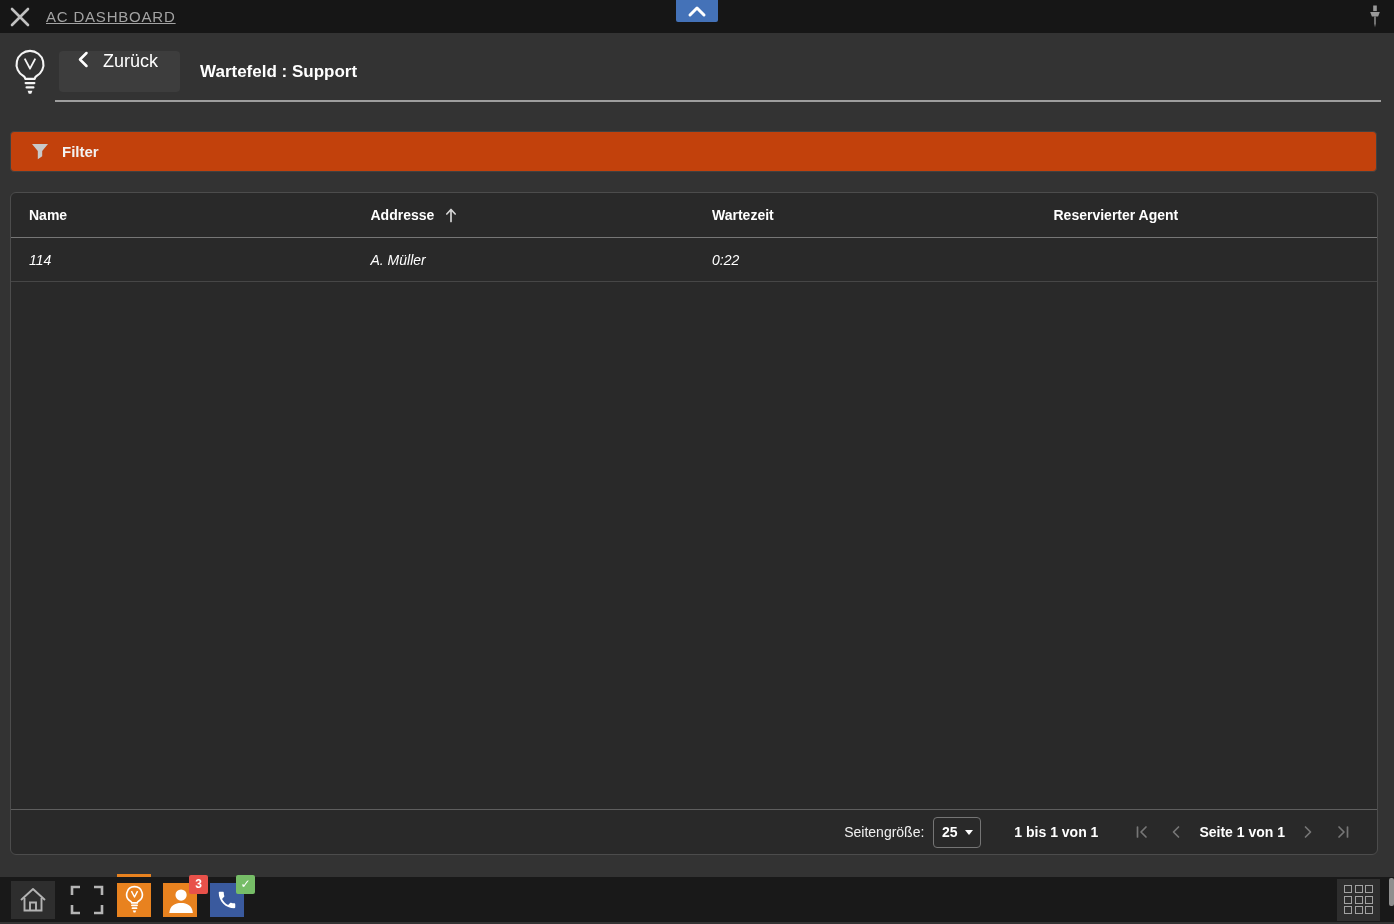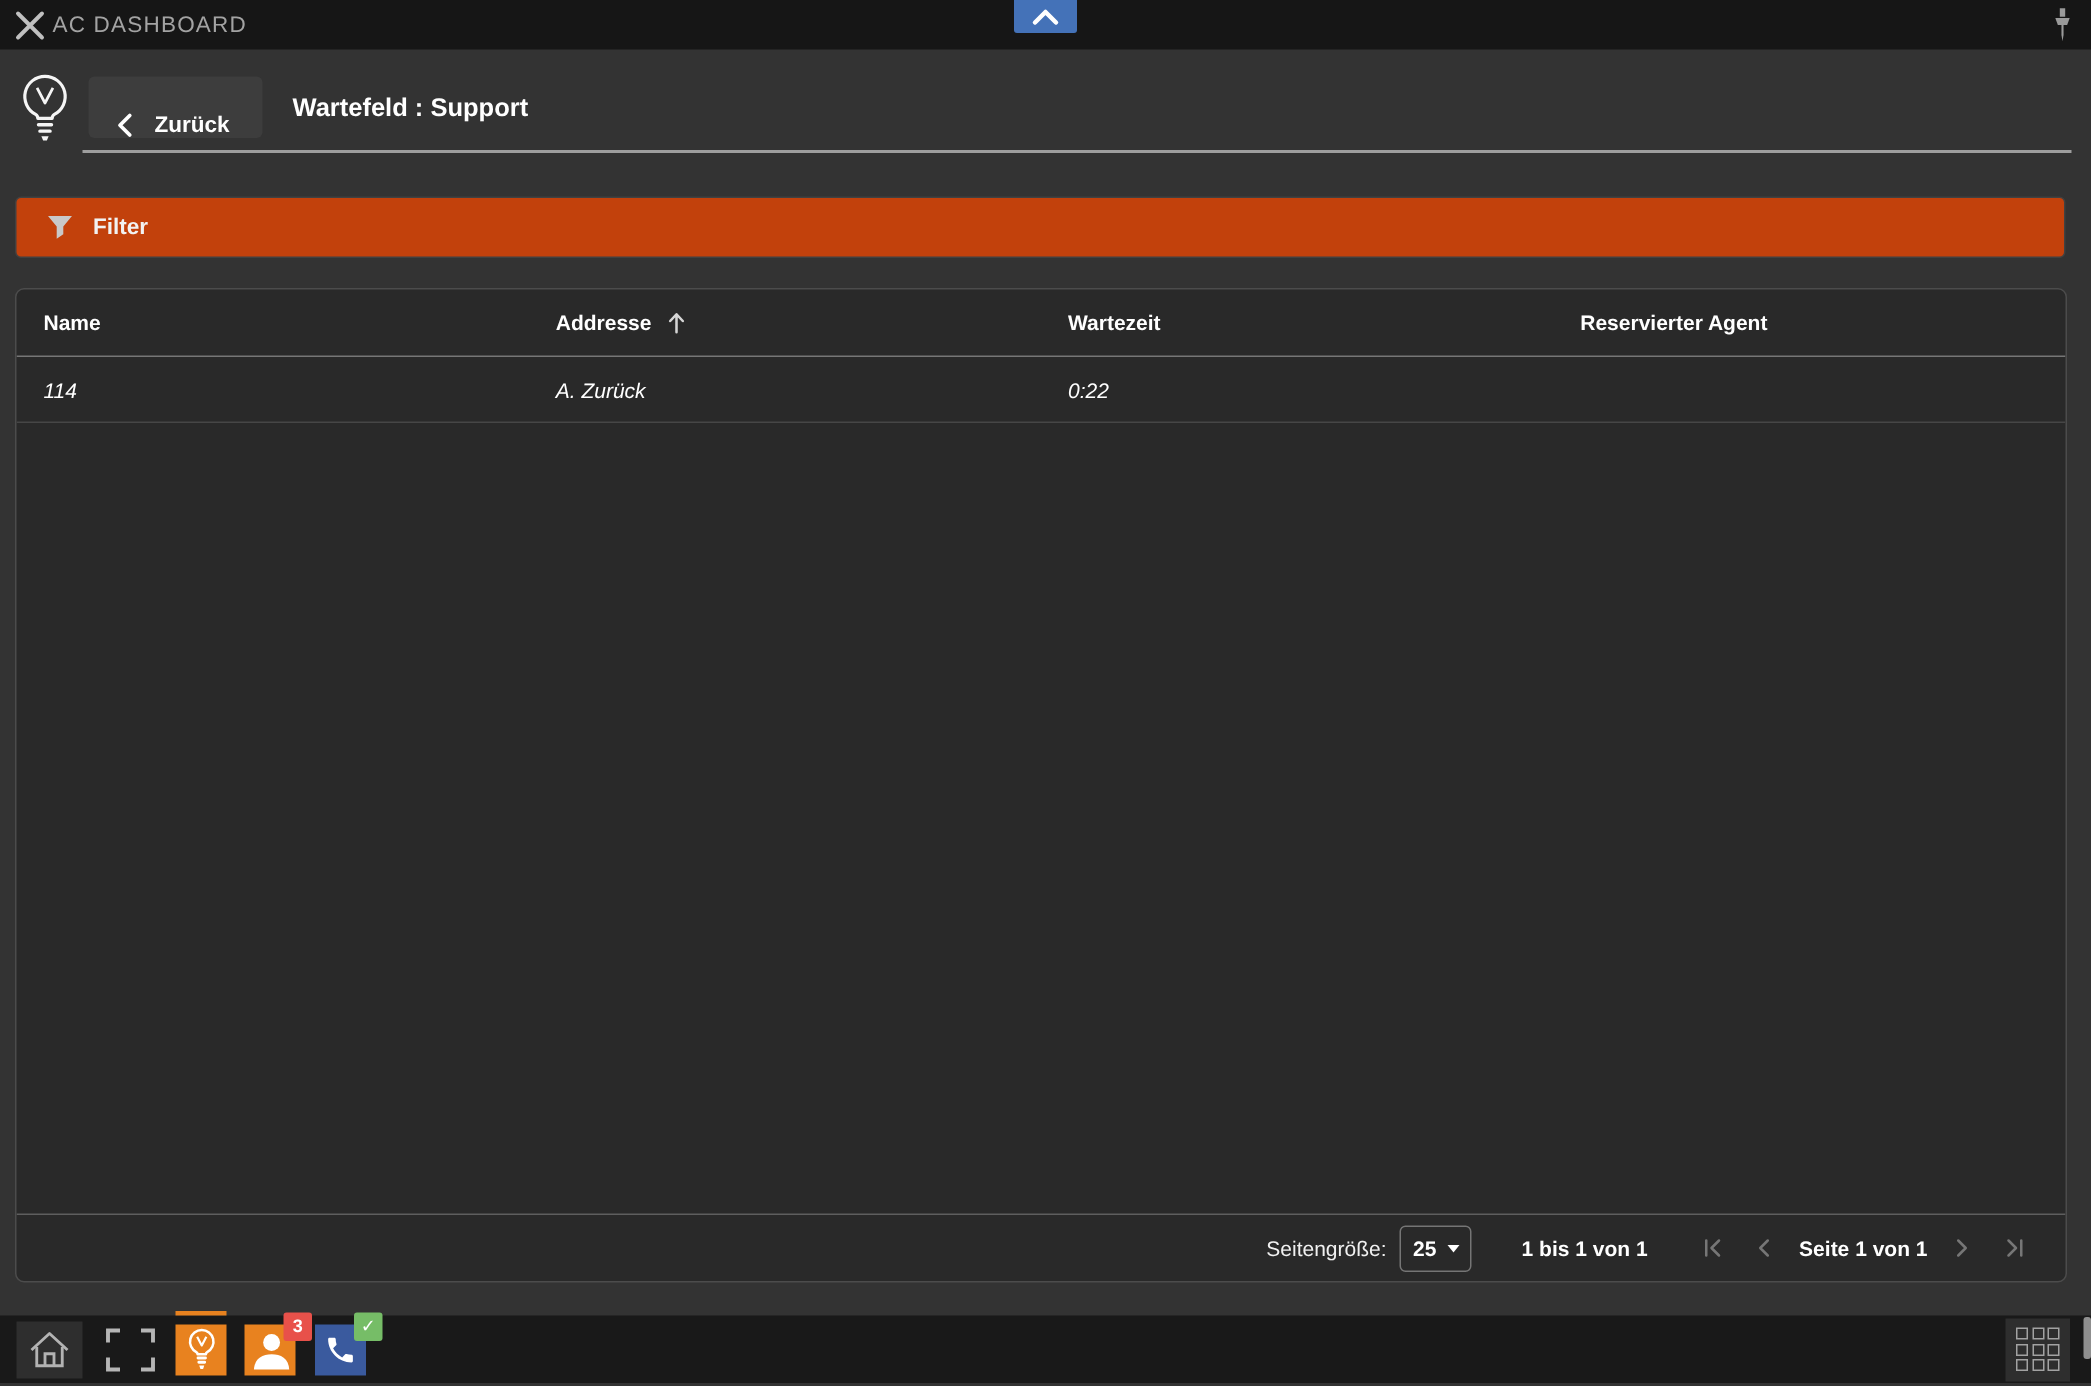--- a/index.html
+++ b/index.html
@@ -17,22 +17,22 @@
   
   .titlebar {
     height: 33px; flex: 0 0 33px;
     background: #161616;
     display: flex; align-items: center;
     position: relative;
     padding: 0 12px 0 7px;
   }
   .close-btn { width: 26px; height: 26px; display: flex; align-items: center; justify-content: center; cursor: pointer; }
   .app-title {
-    margin-left: 2px;
-    font-size: 15px; color: #a3a3a3; letter-spacing: 0.8px;
+    margin-left: 13px;
+    font-size: 15px; color: #a3a3a3; letter-spacing: 0.8px; text-decoration: underline;
   }
   .collapse-btn {
     position: absolute; left: 50%; top: 0; transform: translateX(-50%);
     width: 42px; height: 22px;
     background: #4472b8; border: none; border-radius: 0 0 2px 2px;
     display: flex; align-items: center; justify-content: center; cursor: pointer;
   }
   .pin { margin-left: auto; display: flex; align-items: center; cursor: pointer; }
 
   
@@ -40,22 +40,22 @@
     height: 77px; flex: 0 0 77px;
     display: flex; align-items: center;
     padding-left: 13px;
     position: relative;
   }
   .header-bulb { margin-top: 2px; }
   .back-btn {
     margin-left: 12px;
     height: 41px; padding: 0 22px 0 18px;
     background: #3d3d3d; border: none; border-radius: 4px;
-    display: flex; align-items: flex-end; gap: 14px;
-    color: #fff; font-weight: bold; font-size: 15px;
+    display: flex; align-items: flex-start; gap: 14px;
+    color: #fff; font-weight: normal; font-size: 18px;
     font-family: inherit; cursor: pointer;
   }
   .page-title { margin-left: 20px; font-size: 17px; font-weight: bold; }
   .header-divider {
     position: absolute; left: 55px; right: 13px; bottom: 8px;
     height: 2px; background: #9e9e9e;
   }
 
   
   .filter-bar {
@@ -243,21 +243,21 @@
     <div class="th">
       <span>Wartezeit</span>
     </div>
     <div class="th">
       <span>Reservierter Agent</span>
     </div>
   </div>
 
   <div class="trow">
     <div class="td">114</div>
-    <div class="td">A. Zurück</div>
+    <div class="td">A. Müller</div>
     <div class="td">0:22</div>
     <div class="td"></div>
   </div>
 
   <div class="tbody-fill"></div>
 
   <div class="tfoot">
     <span class="pgsize-label">Seitengröße:</span>
     <div class="pgsize-select">
       <span class="pgsize-value">25</span>

